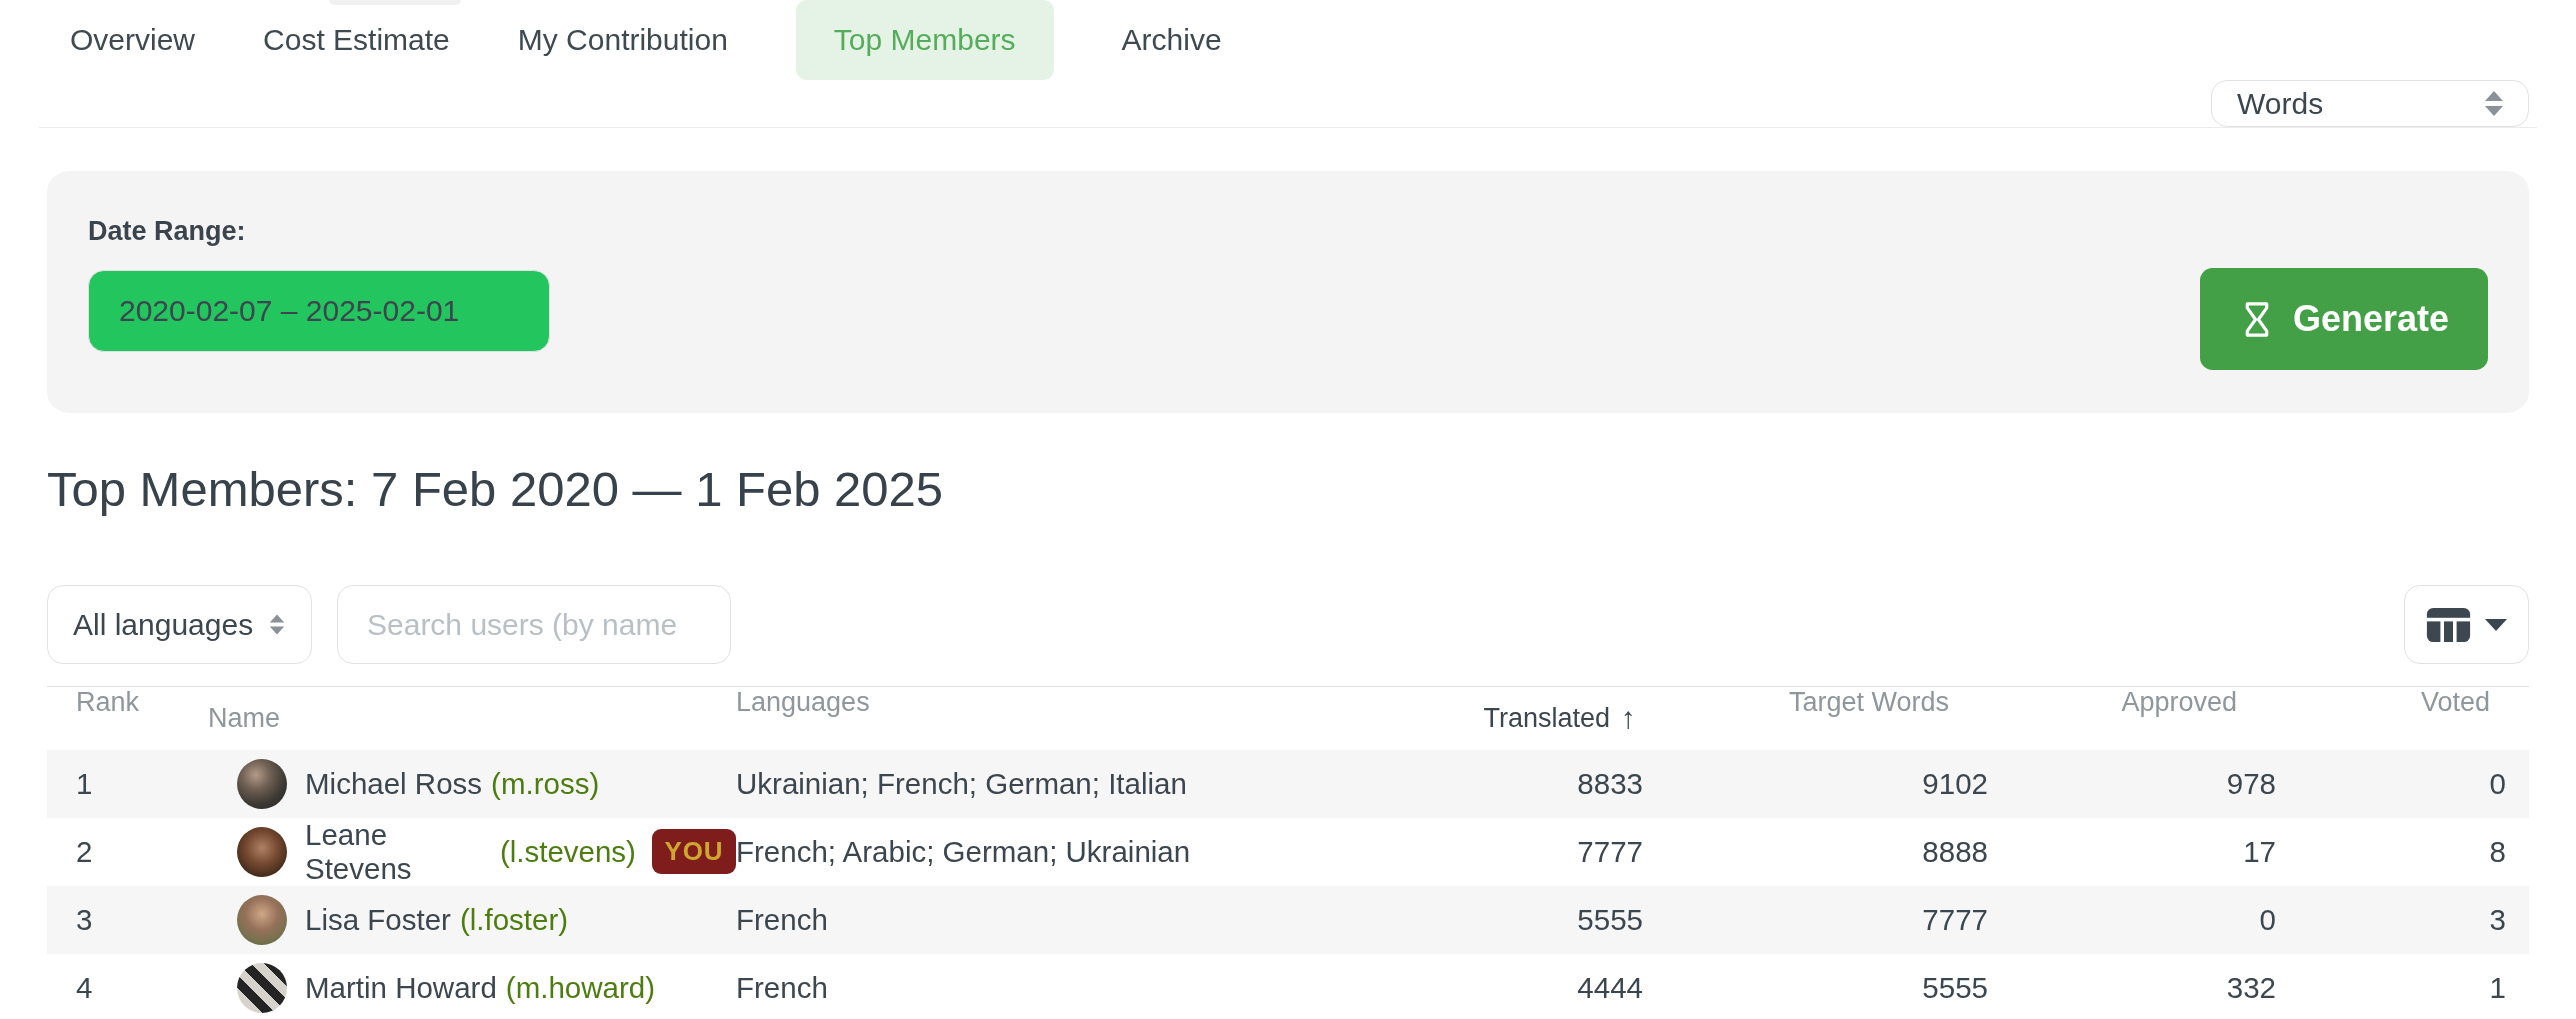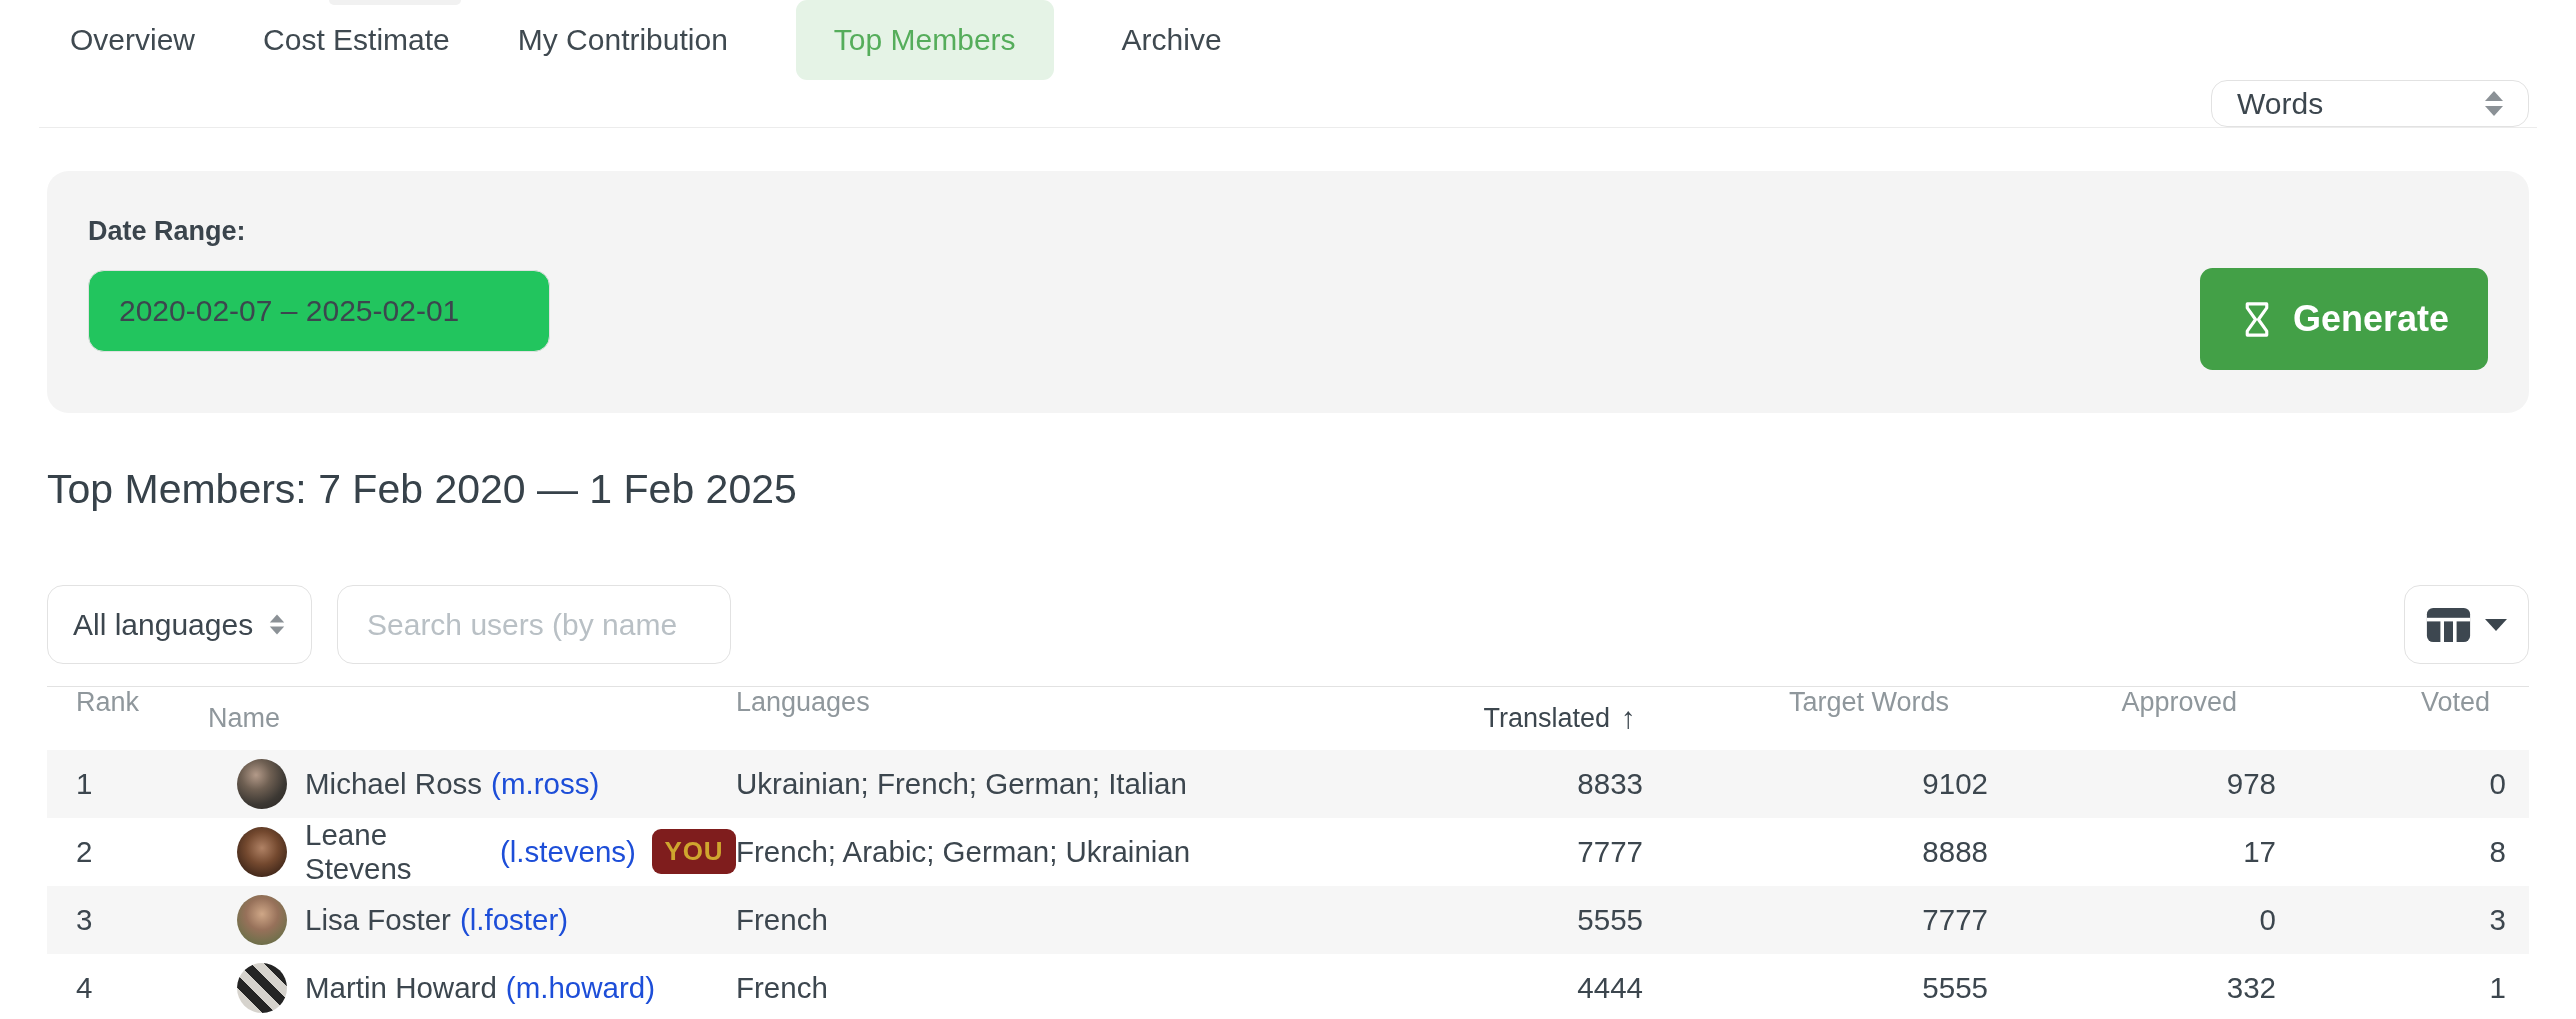--- a/index.html
+++ b/index.html
@@ -32,21 +32,21 @@
   .panel-label { font-size:27px; font-weight:bold; color:#3a444c; display:block; }
   .date-input { margin-top:23px; width:462px; height:82px; background:#22c55e;
     border:1.8px solid #e0e0e0; border-radius:16px; font-size:30px; color:#3c464e;
     padding:0 30px; outline:none; font-family:inherit; }
   .generate-btn { position:absolute; right:41px; top:97px; height:102px; padding:0 39px;
     background:#43a047; border:none; border-radius:12.5px; color:#fff; font-size:36px;
     font-weight:bold; font-family:inherit; display:flex; align-items:center; gap:18px;
     cursor:pointer; }
 
   
-  .report-title { margin:50px 47px 0; font-size:41px; font-weight:400; color:#37424a;
+  .report-title { margin:50px 47px 0; font-size:49px; font-weight:400; color:#37424a;
     line-height:52px; }
 
   
   .filters { margin:70px 47px 0; display:flex; align-items:center; gap:25px; }
   .lang-select { width:265px; height:79px; border:1.8px solid #e2e2e2; border-radius:16px;
     background:#fff; display:flex; align-items:center; padding:15px 25px; font-size:30px;
     cursor:pointer; }
   .lang-select .updown { margin-left:auto; transform:scale(0.8); }
   .search-input { width:394px; height:79px; border:1.8px solid #e2e2e2; border-radius:16px;
     font-size:30px; padding:0 29px; outline:none; font-family:inherit; color:#3c464e; }
@@ -71,21 +71,21 @@
   .c-target { width:345px; }
   .c-approved { width:288px; }
   .c-voted { flex:1; padding-right:23px; }
   .thead .c-translated { color:#3c464e; display:flex; justify-content:flex-end;
     align-items:center; gap:10.7px; padding-right:7.2px; cursor:pointer; }
   .thead .c-target, .thead .c-approved, .thead .c-voted { padding-right:39px; cursor:pointer; }
   .thead .c-voted { flex:1; }
   .sort-arrow { font-size:30px; font-weight:bold; color:#3c464e; }
   .avatar { width:50px; height:50px; border-radius:50%; margin-left:29px; flex:0 0 50px; }
   .member-name { margin-left:18px; cursor:pointer; }
-  .member-username { color:#1d4ed8; margin-left:9px; }
+  .member-username { color:#4d7c0f; margin-left:9px; }
   .you-badge { display:none; margin-left:16px; font-size:26px; font-weight:bold;
     color:#cfa62e; background:#7f1d1d; padding:7.2px 12.5px; border-radius:9px;
     letter-spacing:0.9px; }
   .trow.is-you .you-badge { display:inline-block; }
 </style>
 </head>
 <body>
 
 <div class="page">
 

